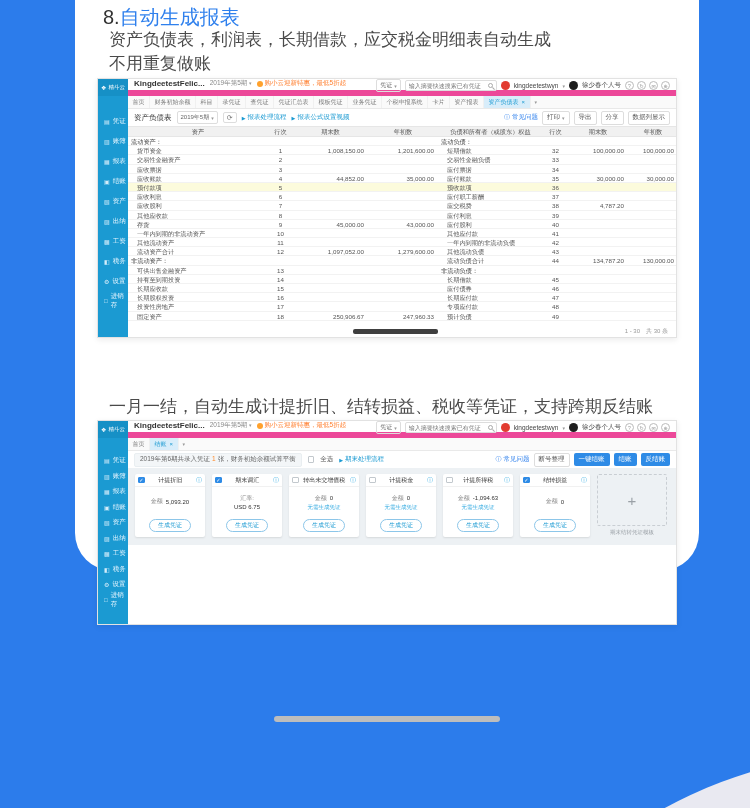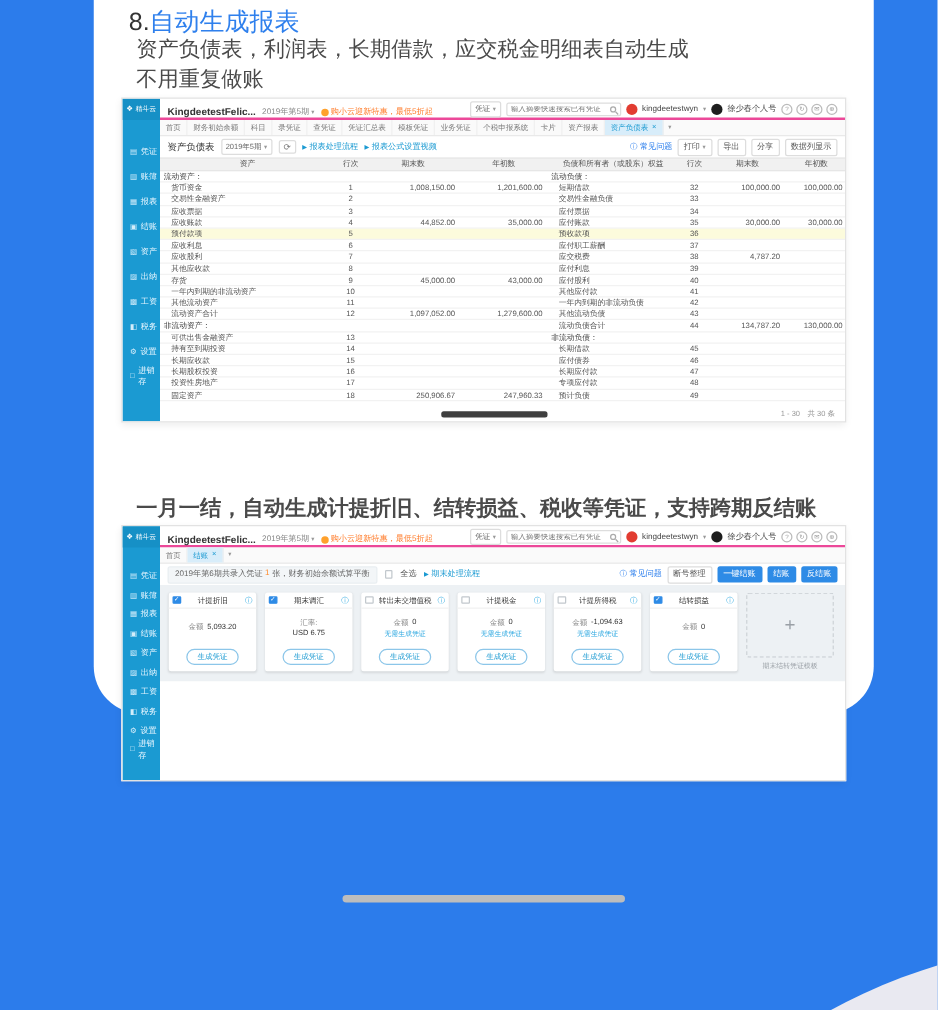--- a/index.html
+++ b/index.html
@@ -18,21 +18,21 @@
   .card {
     position: absolute; left: 75px; top: 0;
     width: 624px; height: 571px;
     background: #ffffff; border-radius: 0 0 38px 38px;
   }
   
   .sec-head { position: absolute; left: 28px; font-size: 20px; color: #333; }
   .sec-head .t { color: #2f80ed; }
   .sec-para { position: absolute; left: 34px; font-size: 17px; color: #4a4a4a; line-height: 24px; }
   #h8 { top: 4px; } #p8 { top: 28px; }
-  #h9 { top: 370px; } #p9 { top: 395px; font-weight: bold; }
+  #h9 { top: 370px; } #p9 { top: 395px; }
   .handle {
     position: absolute; left: 50%; transform: translateX(-50%);
     top: 716px; width: 226px; height: 6px; border-radius: 3px; background: #bdbdbd;
   }
   
   .shot {
     position: absolute; left: 22px; width: 580px;
     background: #fff; border: 1px solid #e2e2e2;
     box-shadow: 0 2px 6px rgba(0,0,0,.08);
     overflow: hidden;
@@ -42,21 +42,21 @@
   .side { position: absolute; left: 0; top: 0; bottom: 0; width: 30px; background: #1b9ad2; color: #fff; }
   .logo { height: 17px; display: flex; align-items: center; justify-content: center; gap: 2px; font-size: 5.5px; color: #fff; background: #1690c6; white-space: nowrap; }
   .logo .lg-ic { font-size: 6px; }
   .side-items { display: flex; flex-direction: column; padding-top: 15px; }
   .side-item { display: flex; align-items: center; gap: 3px; padding-left: 6px; font-size: 6.5px; color: #e8f6ff; }
   .s1 .side-item { height: 20px; }
   .s2 .side-item { height: 15.5px; }
   .side-item .ic { font-size: 6px; opacity: .9; }
   .main { margin-left: 30px; height: 100%; display: flex; flex-direction: column; }
   
-  .topbar { height: 17px; border-bottom: 2px solid #ec4899; display: flex; align-items: flex-end; gap: 5px; padding: 0 6px; flex: none; }
+  .topbar { height: 17px; border-bottom: 6px solid #ec4899; display: flex; align-items: flex-start; gap: 5px; padding: 0 6px; flex: none; }
   .company { font-size: 8px; font-weight: bold; color: #333; white-space: nowrap; }
   .period { font-size: 6.5px; color: #888; white-space: nowrap; }
   .promo { font-size: 6.5px; color: #ff7d2c; display: flex; align-items: center; gap: 2px; white-space: nowrap; }
   .promo-dot { width: 6px; height: 6px; border-radius: 50%; background: #ffa12c; }
   .tb-right { margin-left: auto; display: flex; align-items: center; gap: 4px; }
   .vselect { border: 1px solid #ddd; border-radius: 2px; font-size: 6px; color: #666; padding: 1px 3px; display: flex; gap: 2px; align-items: center; white-space: nowrap; }
   .search { border: 1px solid #ddd; border-radius: 2px; height: 11px; display: flex; align-items: center; padding: 0 3px; gap: 2px; width: 92px; background: #fff; }
   .search input { border: 0; outline: 0; font-size: 6px; width: 100%; color: #666; background: transparent; font-family: inherit; }
   .mag { width: 5px; height: 5px; border: 1px solid #aaa; border-radius: 50%; position: relative; flex: none; }
   .mag::after { content: ""; position: absolute; width: 3px; height: 1px; background: #aaa; transform: rotate(45deg); left: 3px; top: 4px; }

